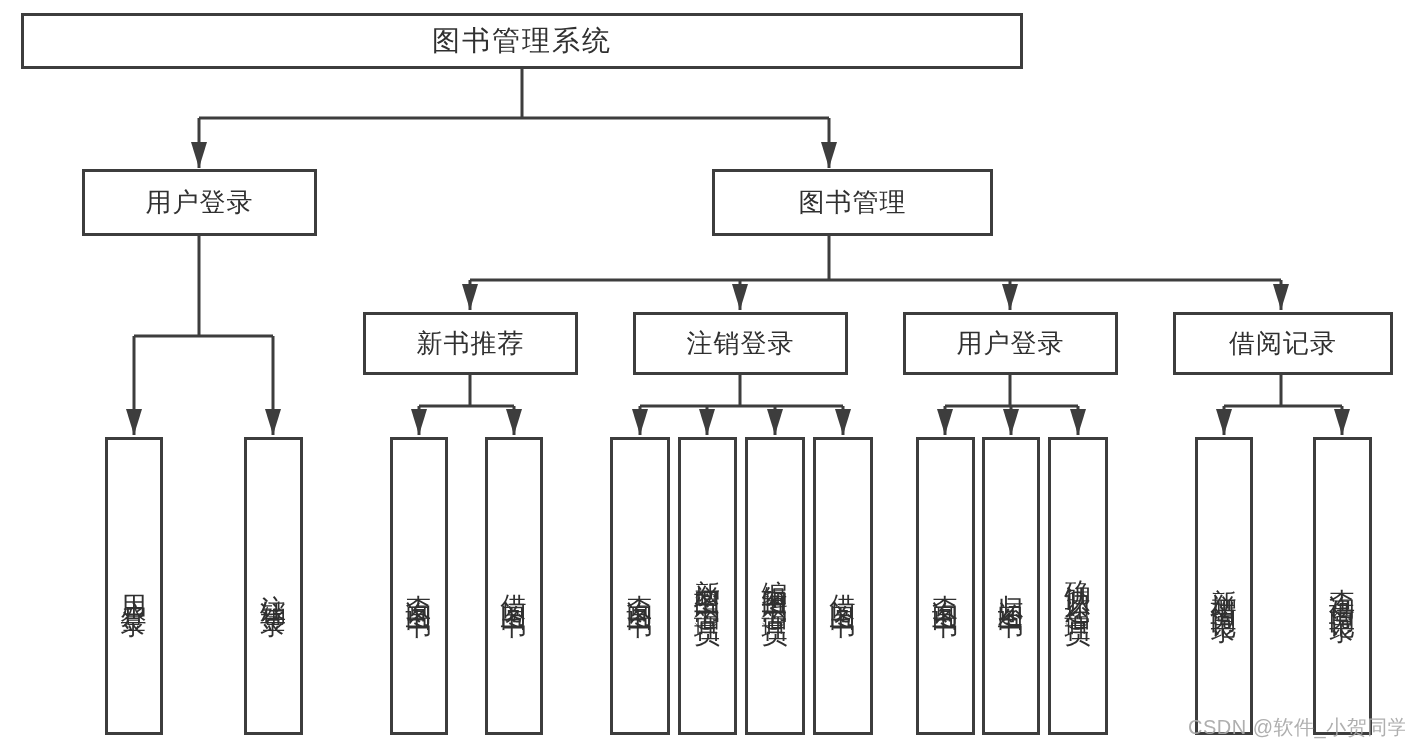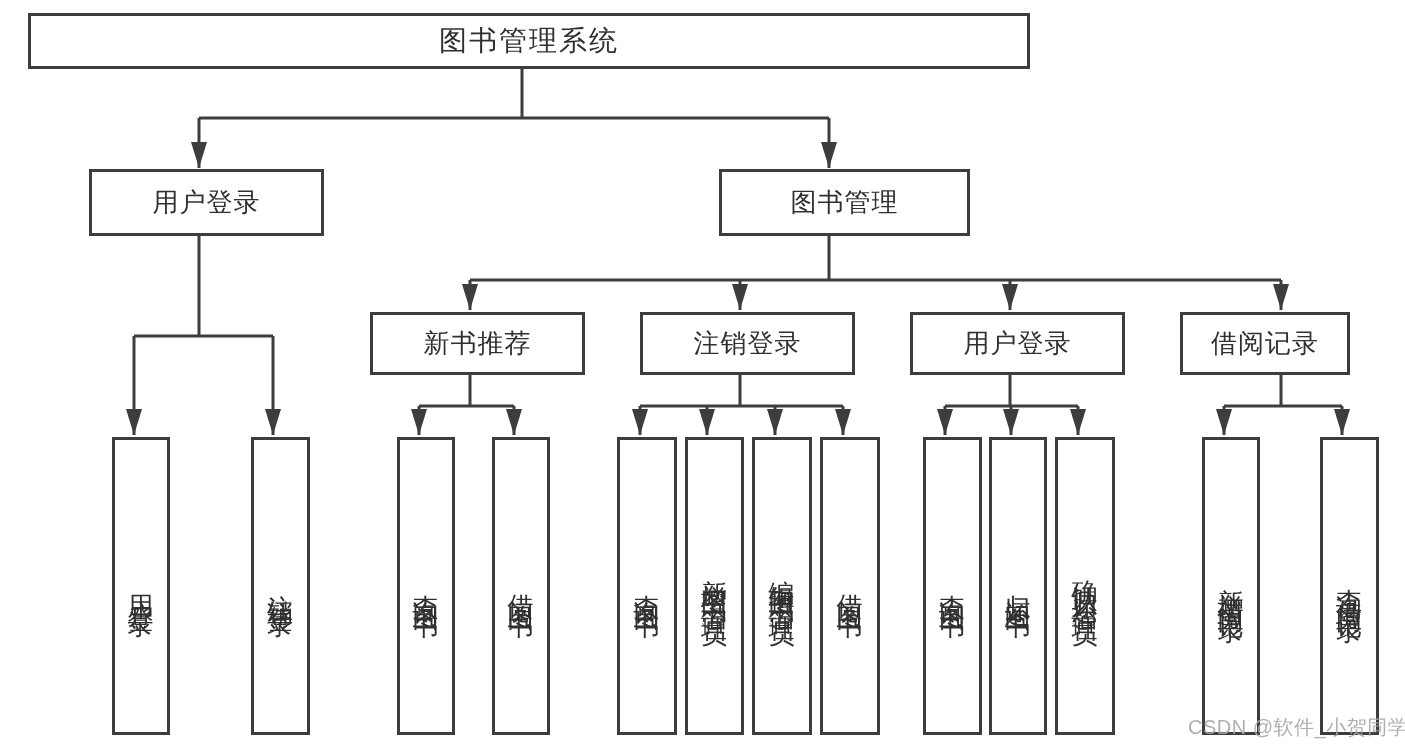--- a/index.html
+++ b/index.html
@@ -12,40 +12,39 @@
   }
   .connectors{position:absolute;left:0;top:0;z-index:0;}
   .node{
     position:absolute;
     box-sizing:border-box;
     border:3px solid #3d3d3d;
     background:#ffffff;
     display:flex;align-items:center;justify-content:center;
     color:#303030;
     z-index:1;
-    margin-left:7px;
   }
   .h-label{font-size:26px;letter-spacing:1px;white-space:nowrap;}
   .root-label{font-size:28px;letter-spacing:2px;white-space:nowrap;}
   .vtext{
     writing-mode:vertical-rl;
     text-orientation:mixed;
     font-size:26px;
     letter-spacing:6px;
     line-height:1;
     white-space:nowrap;
   }
   
   #node-root{left:21px;top:13px;width:1002px;height:56px;}
   #node-user-login{left:82px;top:169px;width:235px;height:67px;}
-  #node-book-management{left:712px;top:169px;width:251px;height:67px;}
+  #node-book-management{left:712px;top:169px;width:281px;height:67px;}
   #node-new-book-rec{left:363px;top:312px;width:215px;height:63px;}
   #node-book-borrow{left:633px;top:312px;width:215px;height:63px;}
   #node-current-borrow{left:903px;top:312px;width:215px;height:63px;}
-  #node-borrow-record{left:1173px;top:312px;width:170px;height:63px;}
+  #node-borrow-record{left:1173px;top:312px;width:220px;height:63px;}
   .leaf{top:437px;height:298px;}
   #leaf-login{left:105px;width:58px;}
   #leaf-logout{left:244px;width:59px;}
   #leaf-rec-query{left:390px;width:58px;}
   #leaf-rec-borrow{left:485px;width:58px;}
   #leaf-bb-query{left:610px;width:60px;}
   #leaf-bb-add{left:678px;width:59px;}
   #leaf-bb-edit{left:745px;width:60px;}
   #leaf-bb-borrow{left:813px;width:60px;}
   #leaf-cb-query{left:916px;width:59px;}

